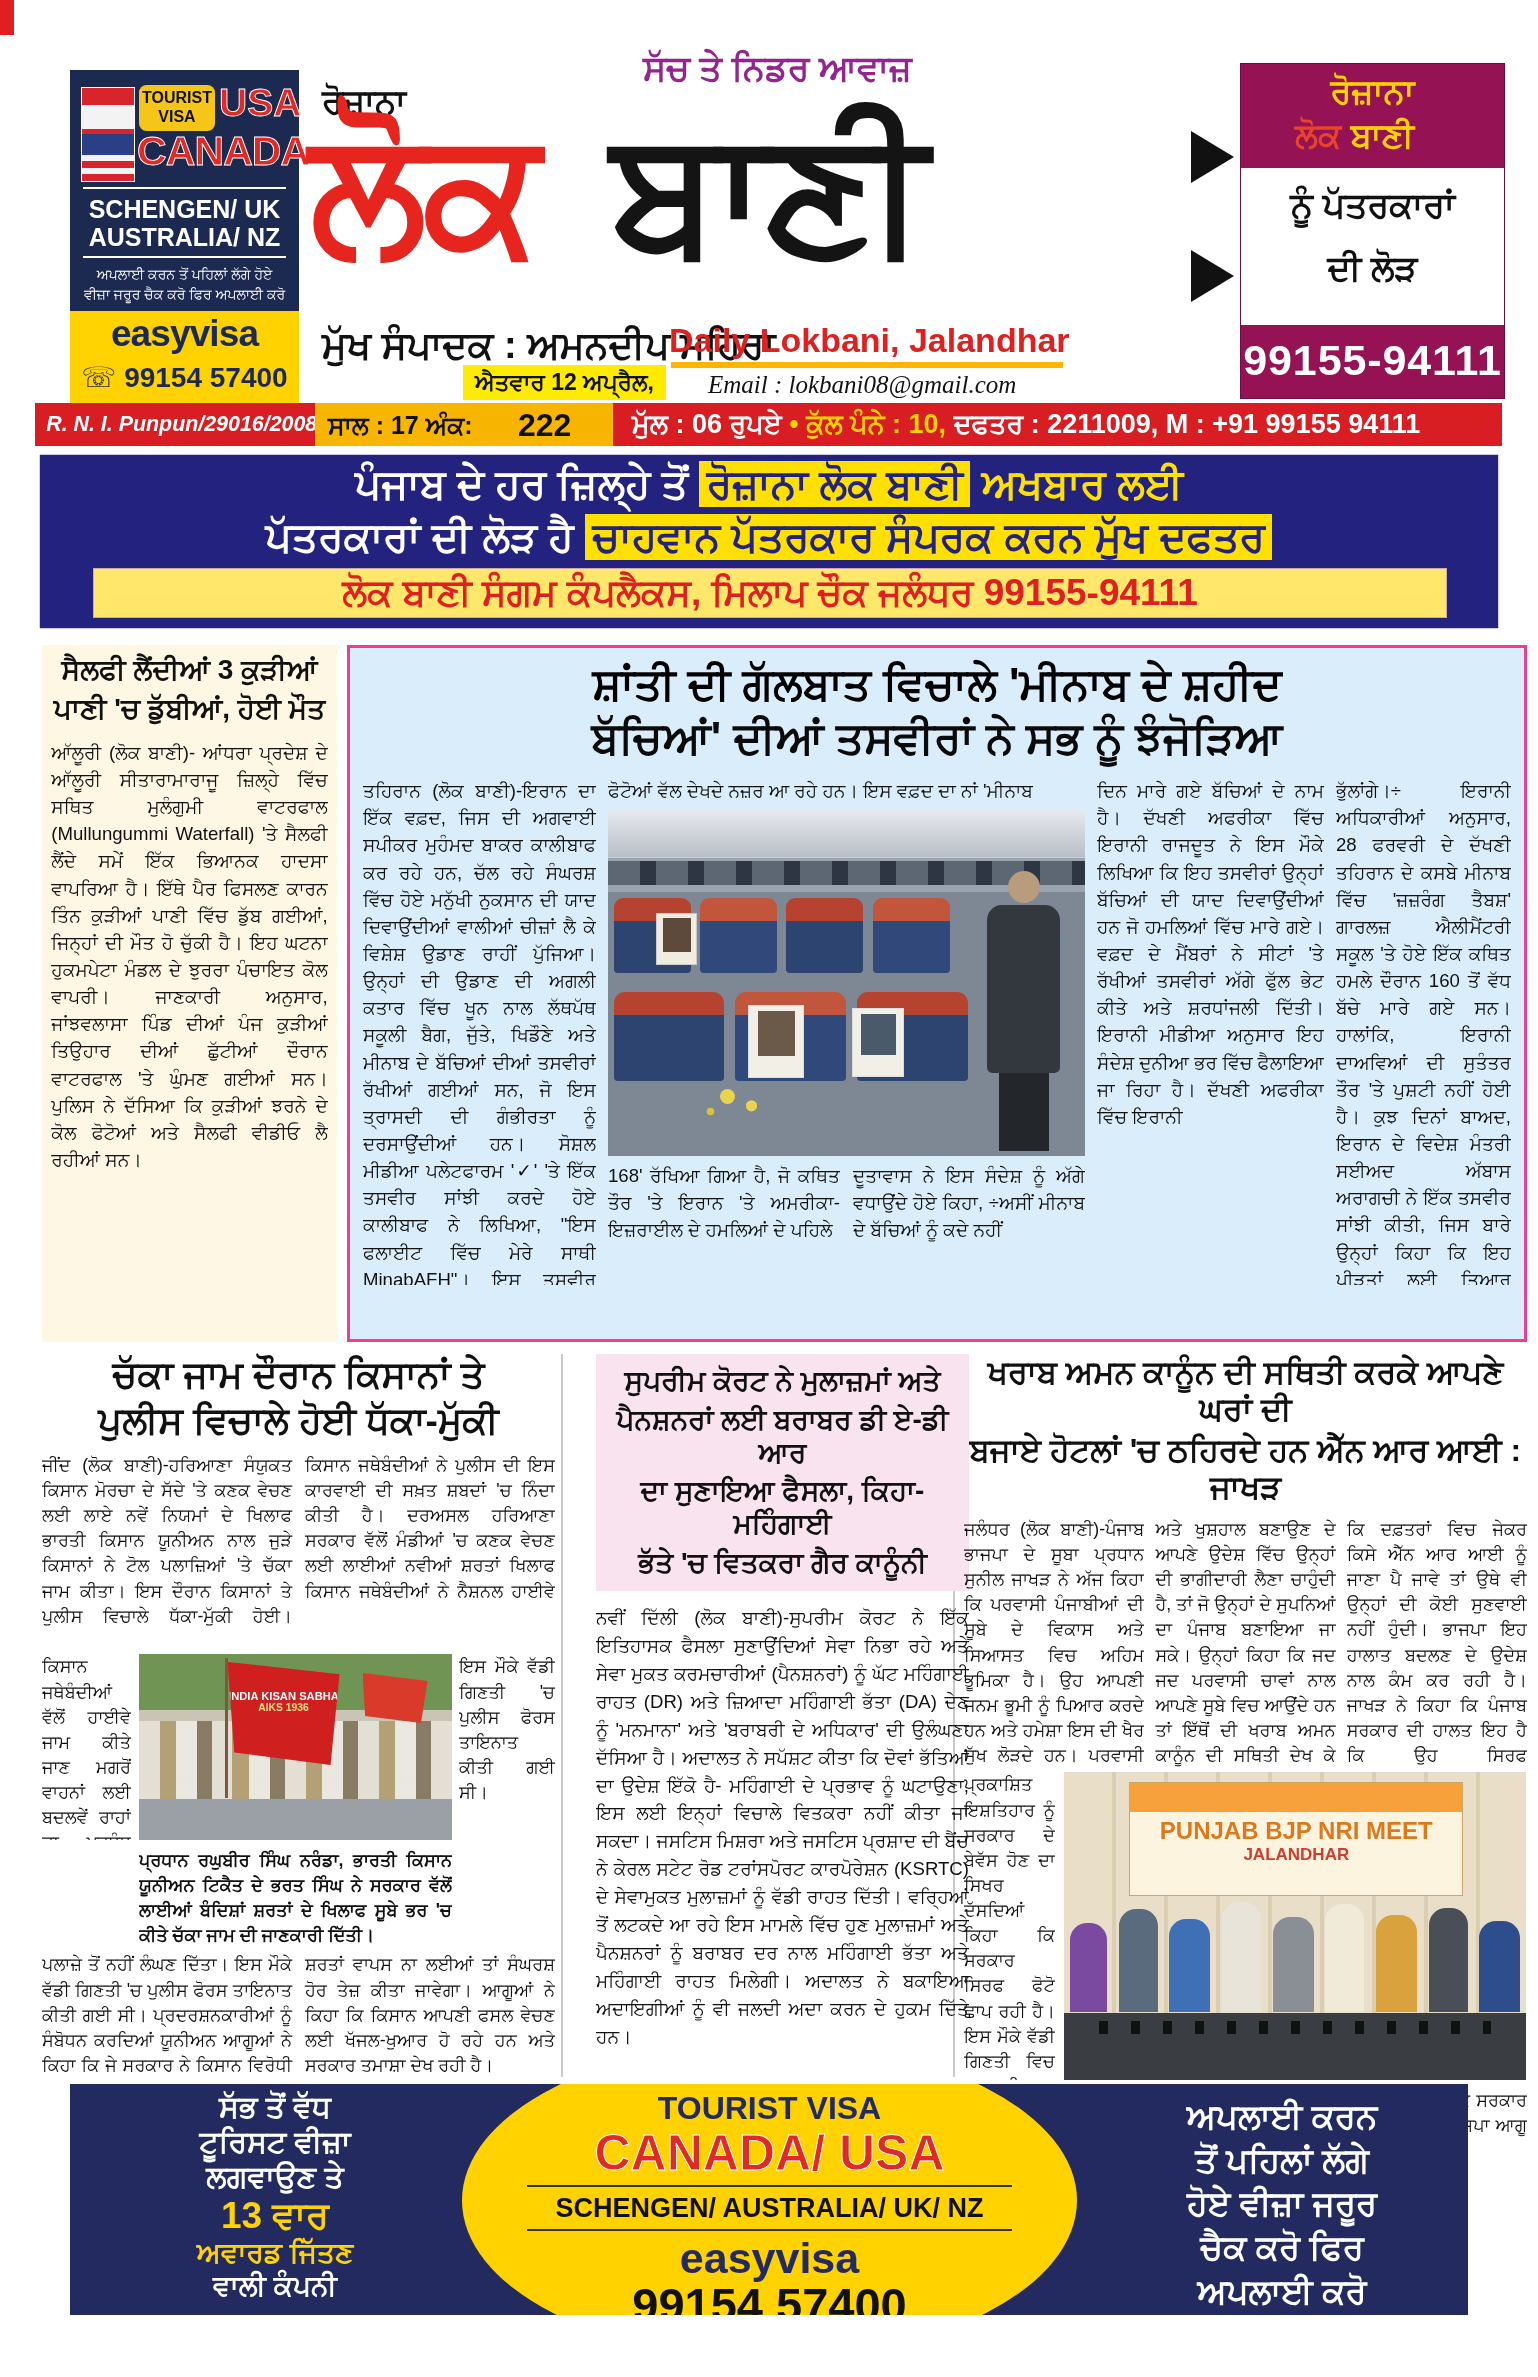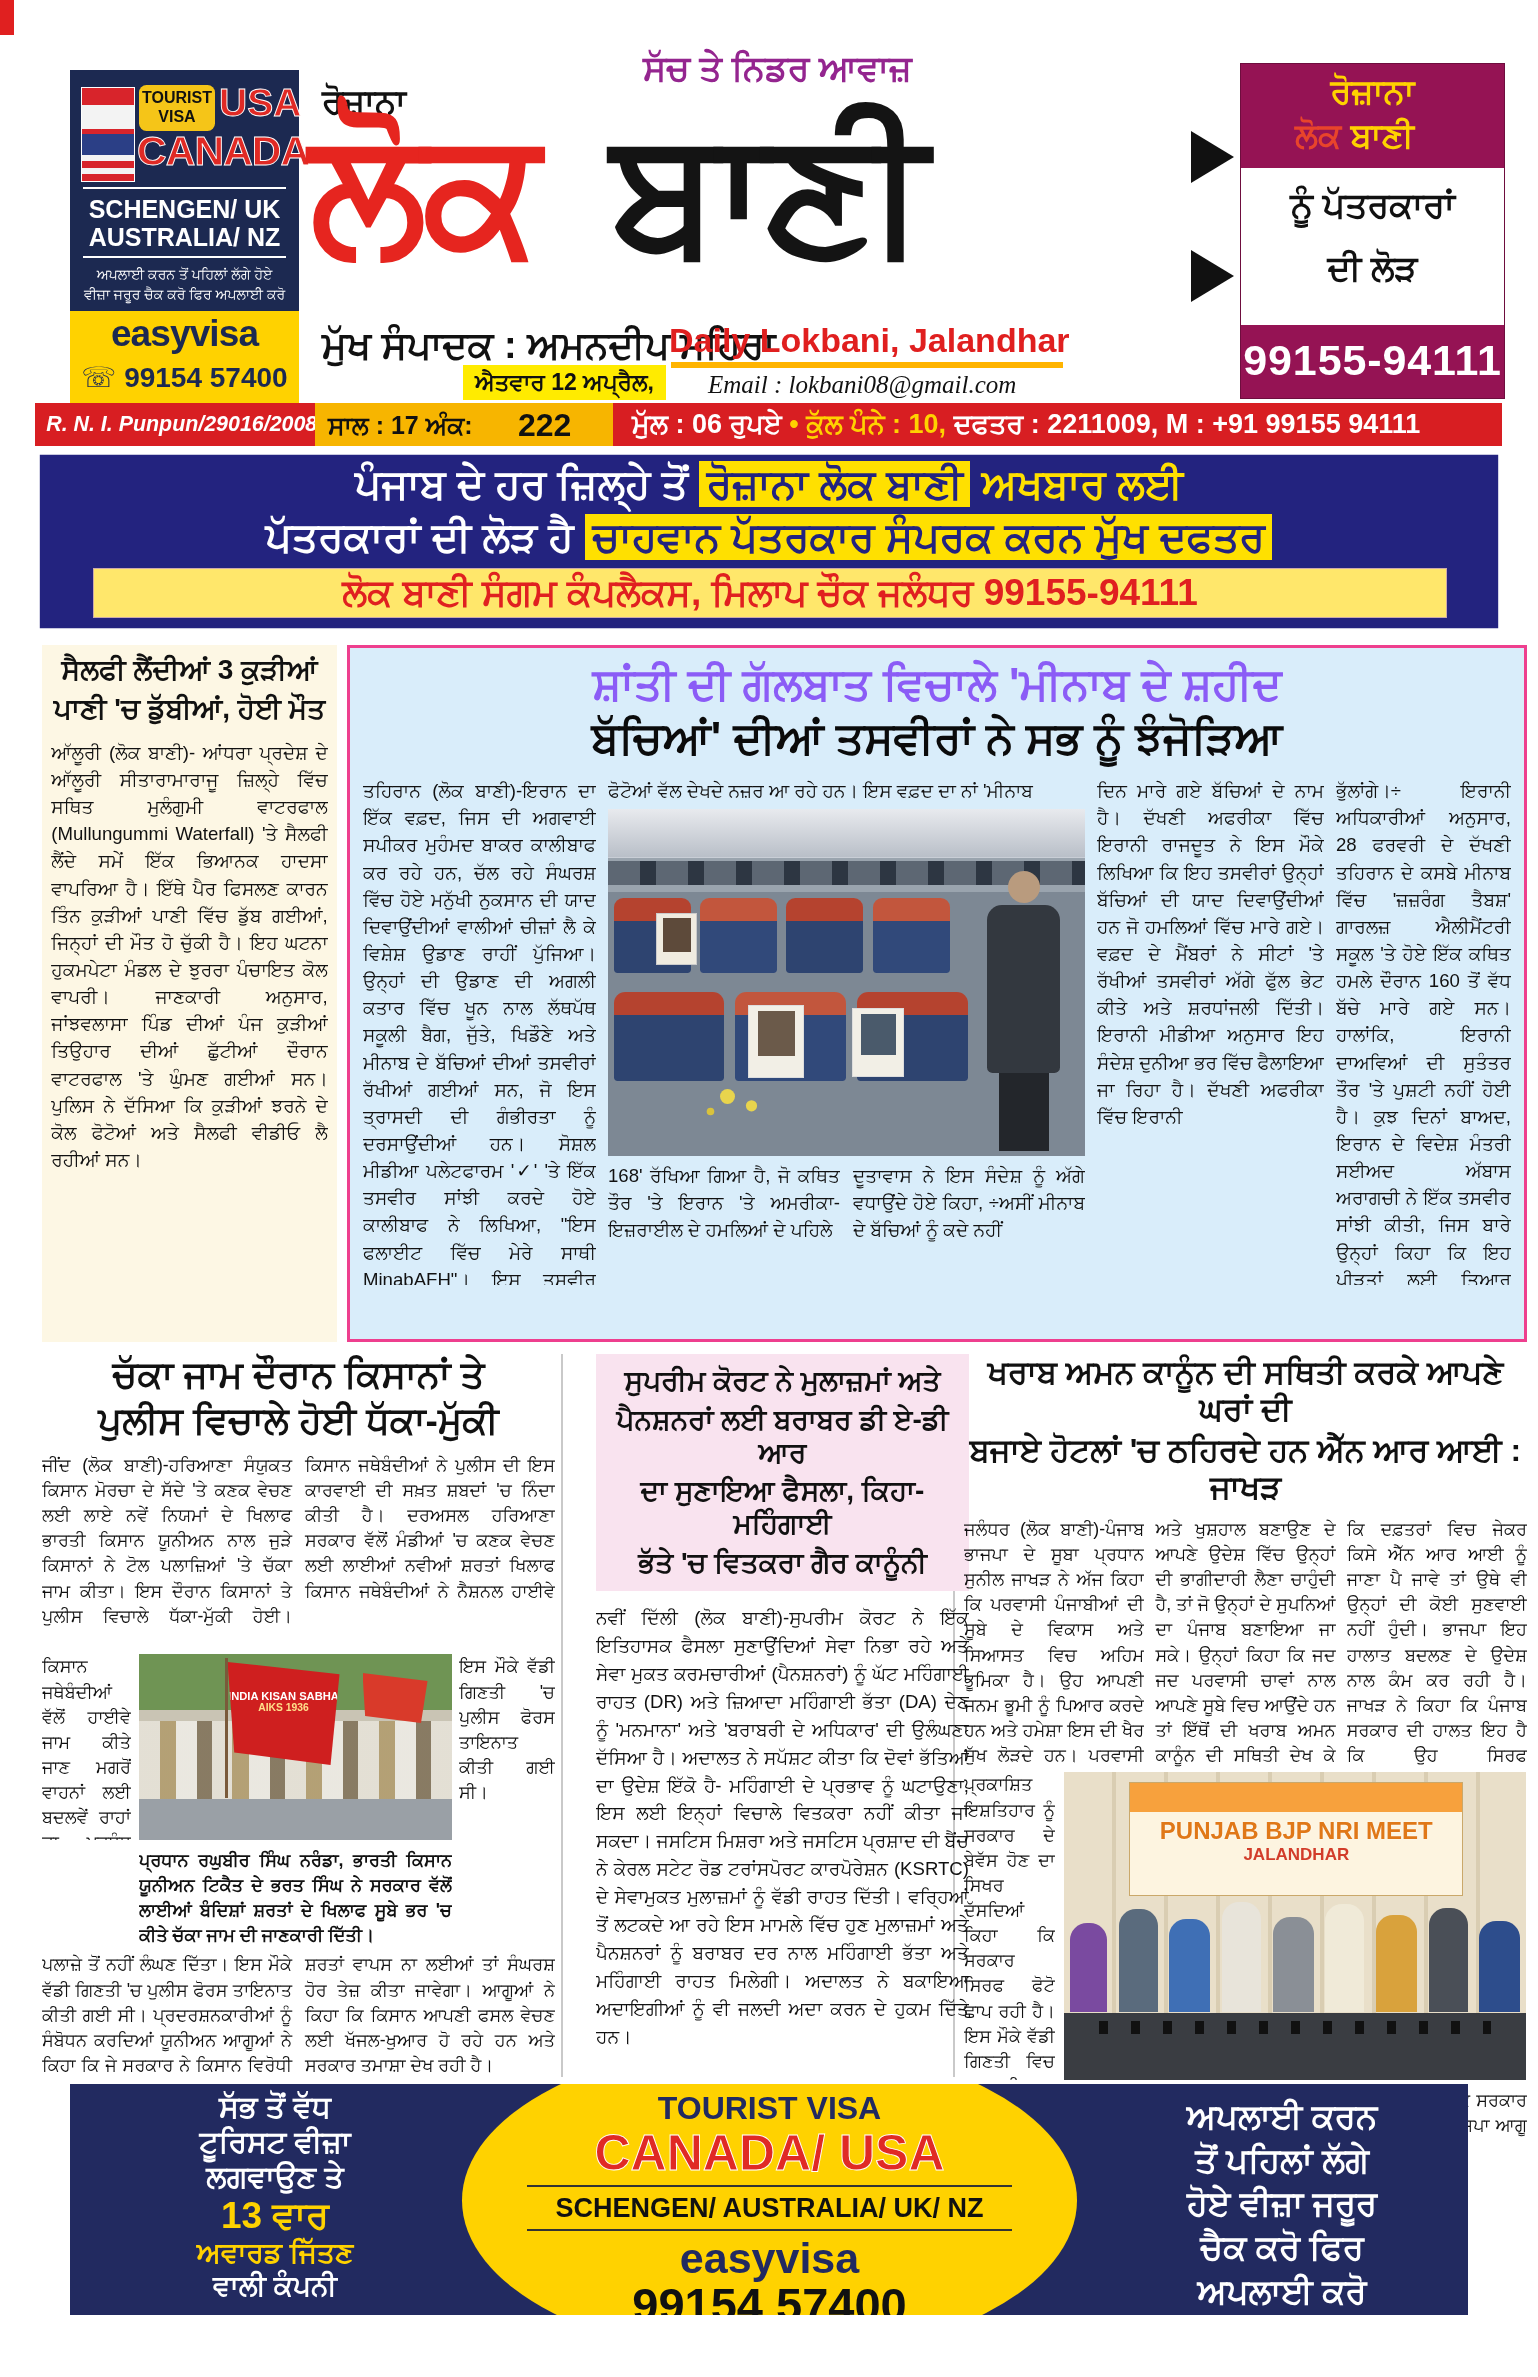--- a/index.html
+++ b/index.html
@@ -97,21 +97,21 @@
     <div class="abs c bold" style="left:56px;top:116px;width:1352px;height:48px;line-height:48px;background:#ffe76b;color:#e02020;font-size:37px;border:1.9px solid #caa;">ਲੋਕ ਬਾਣੀ ਸੰਗਮ ਕੰਪਲੈਕਸ, ਮਿਲਾਪ ਚੌਕ ਜਲੰਧਰ 99155-94111</div>
   </div>
 
   <div class="abs" style="left:42px;top:645px;width:295px;height:697px;background:#fdf7e4;padding:0;">
     <div class="c bold" style="font-size:28px;margin-top:9.3px;">ਸੈਲਫੀ ਲੈਂਦੀਆਂ 3 ਕੁੜੀਆਂ</div>
     <div class="c bold" style="font-size:28px;margin-top:5.6px;">ਪਾਣੀ 'ਚ ਡੁੱਬੀਆਂ, ਹੋਈ ਮੌਤ</div>
     <div class="j body-txt clip" style="margin:13px 9.3px 0 9.3px;height:587px;">ਆੱਲੂਰੀ (ਲੋਕ ਬਾਣੀ)- ਆਂਧਰਾ ਪ੍ਰਦੇਸ਼ ਦੇ ਆੱਲੂਰੀ ਸੀਤਾਰਾਮਾਰਾਜੂ ਜ਼ਿਲ੍ਹੇ ਵਿੱਚ ਸਥਿਤ ਮੁਲੰਗੁਮੀ ਵਾਟਰਫਾਲ (Mullungummi Waterfall) 'ਤੇ ਸੈਲਫੀ ਲੈਂਦੇ ਸਮੇਂ ਇੱਕ ਭਿਆਨਕ ਹਾਦਸਾ ਵਾਪਰਿਆ ਹੈ। ਇੱਥੇ ਪੈਰ ਫਿਸਲਣ ਕਾਰਨ ਤਿੰਨ ਕੁੜੀਆਂ ਪਾਣੀ ਵਿੱਚ ਡੁੱਬ ਗਈਆਂ, ਜਿਨ੍ਹਾਂ ਦੀ ਮੌਤ ਹੋ ਚੁੱਕੀ ਹੈ। ਇਹ ਘਟਨਾ ਹੁਕਮਪੇਟਾ ਮੰਡਲ ਦੇ ਝੁਰਰਾ ਪੰਚਾਇਤ ਕੋਲ ਵਾਪਰੀ। ਜਾਣਕਾਰੀ ਅਨੁਸਾਰ, ਜਾਂਝਵਲਾਸਾ ਪਿੰਡ ਦੀਆਂ ਪੰਜ ਕੁੜੀਆਂ ਤਿਉਹਾਰ ਦੀਆਂ ਛੁੱਟੀਆਂ ਦੌਰਾਨ ਵਾਟਰਫਾਲ 'ਤੇ ਘੁੰਮਣ ਗਈਆਂ ਸਨ। ਪੁਲਿਸ ਨੇ ਦੱਸਿਆ ਕਿ ਕੁੜੀਆਂ ਝਰਨੇ ਦੇ ਕੋਲ ਫੋਟੋਆਂ ਅਤੇ ਸੈਲਫੀ ਵੀਡੀਓ ਲੈ ਰਹੀਆਂ ਸਨ।</div>
   </div>
 
   <div class="abs" style="left:347px;top:645px;width:1180px;height:697px;background:#d9edfa;border:3.7px solid #ee3f8e;box-sizing:border-box;">
-    <div class="c bold" style="font-size:44px;margin-top:11.2px;color:#8b5cf6;">ਸ਼ਾਂਤੀ ਦੀ ਗੱਲਬਾਤ ਵਿਚਾਲੇ 'ਮੀਨਾਬ ਦੇ ਸ਼ਹੀਦ</div>
+    <div class="c bold" style="font-size:44px;margin-top:11.2px;color:#000000;">ਸ਼ਾਂਤੀ ਦੀ ਗੱਲਬਾਤ ਵਿਚਾਲੇ 'ਮੀਨਾਬ ਦੇ ਸ਼ਹੀਦ</div>
     <div class="c bold" style="font-size:44px;margin-top:3px;color:#0b0b0b;">ਬੱਚਿਆਂ' ਦੀਆਂ ਤਸਵੀਰਾਂ ਨੇ ਸਭ ਨੂੰ ਝੰਜੋੜਿਆ</div>
     <div style="display:flex;gap:12px;margin:13px 13px 0 13px;height:508px;overflow:hidden;">
       <div class="j body-txt clip" style="width:233px;flex:0 0 auto;">ਤਹਿਰਾਨ (ਲੋਕ ਬਾਣੀ)-ਇਰਾਨ ਦਾ ਇੱਕ ਵਫ਼ਦ, ਜਿਸ ਦੀ ਅਗਵਾਈ ਸਪੀਕਰ ਮੁਹੰਮਦ ਬਾਕਰ ਕਾਲੀਬਾਫ ਕਰ ਰਹੇ ਹਨ, ਚੱਲ ਰਹੇ ਸੰਘਰਸ਼ ਵਿੱਚ ਹੋਏ ਮਨੁੱਖੀ ਨੁਕਸਾਨ ਦੀ ਯਾਦ ਦਿਵਾਉਂਦੀਆਂ ਵਾਲੀਆਂ ਚੀਜ਼ਾਂ ਲੈ ਕੇ ਵਿਸ਼ੇਸ਼ ਉਡਾਣ ਰਾਹੀਂ ਪੁੱਜਿਆ। ਉਨ੍ਹਾਂ ਦੀ ਉਡਾਣ ਦੀ ਅਗਲੀ ਕਤਾਰ ਵਿੱਚ ਖੂਨ ਨਾਲ ਲੱਥਪੱਥ ਸਕੂਲੀ ਬੈਗ, ਜੁੱਤੇ, ਖਿਡੌਣੇ ਅਤੇ ਮੀਨਾਬ ਦੇ ਬੱਚਿਆਂ ਦੀਆਂ ਤਸਵੀਰਾਂ ਰੱਖੀਆਂ ਗਈਆਂ ਸਨ, ਜੋ ਇਸ ਤ੍ਰਾਸਦੀ ਦੀ ਗੰਭੀਰਤਾ ਨੂੰ ਦਰਸਾਉਂਦੀਆਂ ਹਨ। ਸੋਸ਼ਲ ਮੀਡੀਆ ਪਲੇਟਫਾਰਮ '✓' 'ਤੇ ਇੱਕ ਤਸਵੀਰ ਸਾਂਝੀ ਕਰਦੇ ਹੋਏ ਕਾਲੀਬਾਫ ਨੇ ਲਿਖਿਆ, "ਇਸ ਫਲਾਈਟ ਵਿੱਚ ਮੇਰੇ ਸਾਥੀ MinabAFH"। ਇਸ ਤਸਵੀਰ ਵਿੱਚ ਉਹ ਬੱਚਿਆਂ ਦੇ ਸਮਾਨ ਅਤੇ</div>
       <div style="width:477px;flex:0 0 auto;">
         <div class="j body-txt clip" style="height:28px;">ਫੋਟੋਆਂ ਵੱਲ ਦੇਖਦੇ ਨਜ਼ਰ ਆ ਰਹੇ ਹਨ। ਇਸ ਵਫ਼ਦ ਦਾ ਨਾਂ 'ਮੀਨਾਬ</div>
 
         <div class="clip" style="position:relative;width:477px;height:347px;background:linear-gradient(180deg,#c9ced6 0 14%,#9aa4ae 14% 24%,#7d8894 24% 100%);margin-top:3.7px;">
           <div class="abs" style="left:0;top:0;width:477px;height:48px;background:linear-gradient(180deg,#e8eaee,#b9bfc8);"></div>
           <div class="abs" style="left:0;top:52px;width:477px;height:24px;background:repeating-linear-gradient(90deg,#5d6773 0 32px,#2d3642 32px 48px);"></div>
           <div class="abs" style="left:5.6px;top:89px;width:336px;height:75px;display:flex;gap:9.3px;">

